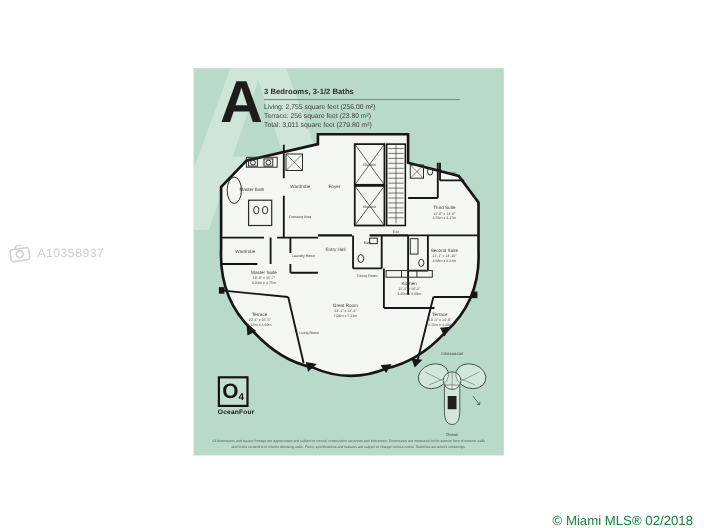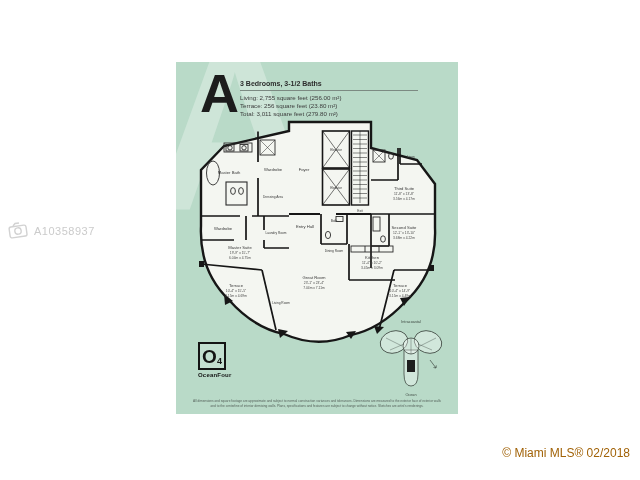--- a/index.html
+++ b/index.html
@@ -23,21 +23,21 @@
   .logo-name{font-size:6px;font-weight:bold;color:#141414;margin-top:2px;letter-spacing:0.2px;}
   
   .keyplan{position:absolute;left:202px;top:254px;}
   
   .disclaimer{position:absolute;left:14px;right:14px;bottom:6px;text-align:center;color:#55615a;}
   .disclaimer div{font-size:3.2px;line-height:1.4;}
   
   .mls-wm{position:absolute;left:8px;top:222px;display:flex;align-items:center;gap:4px;color:#cccccc;}
   .mls-wm .num{font-size:11px;color:#cbcbcb;letter-spacing:0.5px;}
   
-  .credit{position:absolute;right:10px;bottom:20px;font-size:12px;color:#a16207;}
+  .credit{position:absolute;right:10px;bottom:0;font-size:12px;color:#15803d;}
   svg text{fill:#3a3a3a;}
   .rname{font-size:4.2px;}
   .rdim{font-size:3.3px;fill:#4a4a4a;}
   .rsmall{font-size:3.2px;}
   .ktxt{font-size:3.8px;fill:#3f4a43;}
 </style>
 </head>
 <body>
 
 <div class="screen">

